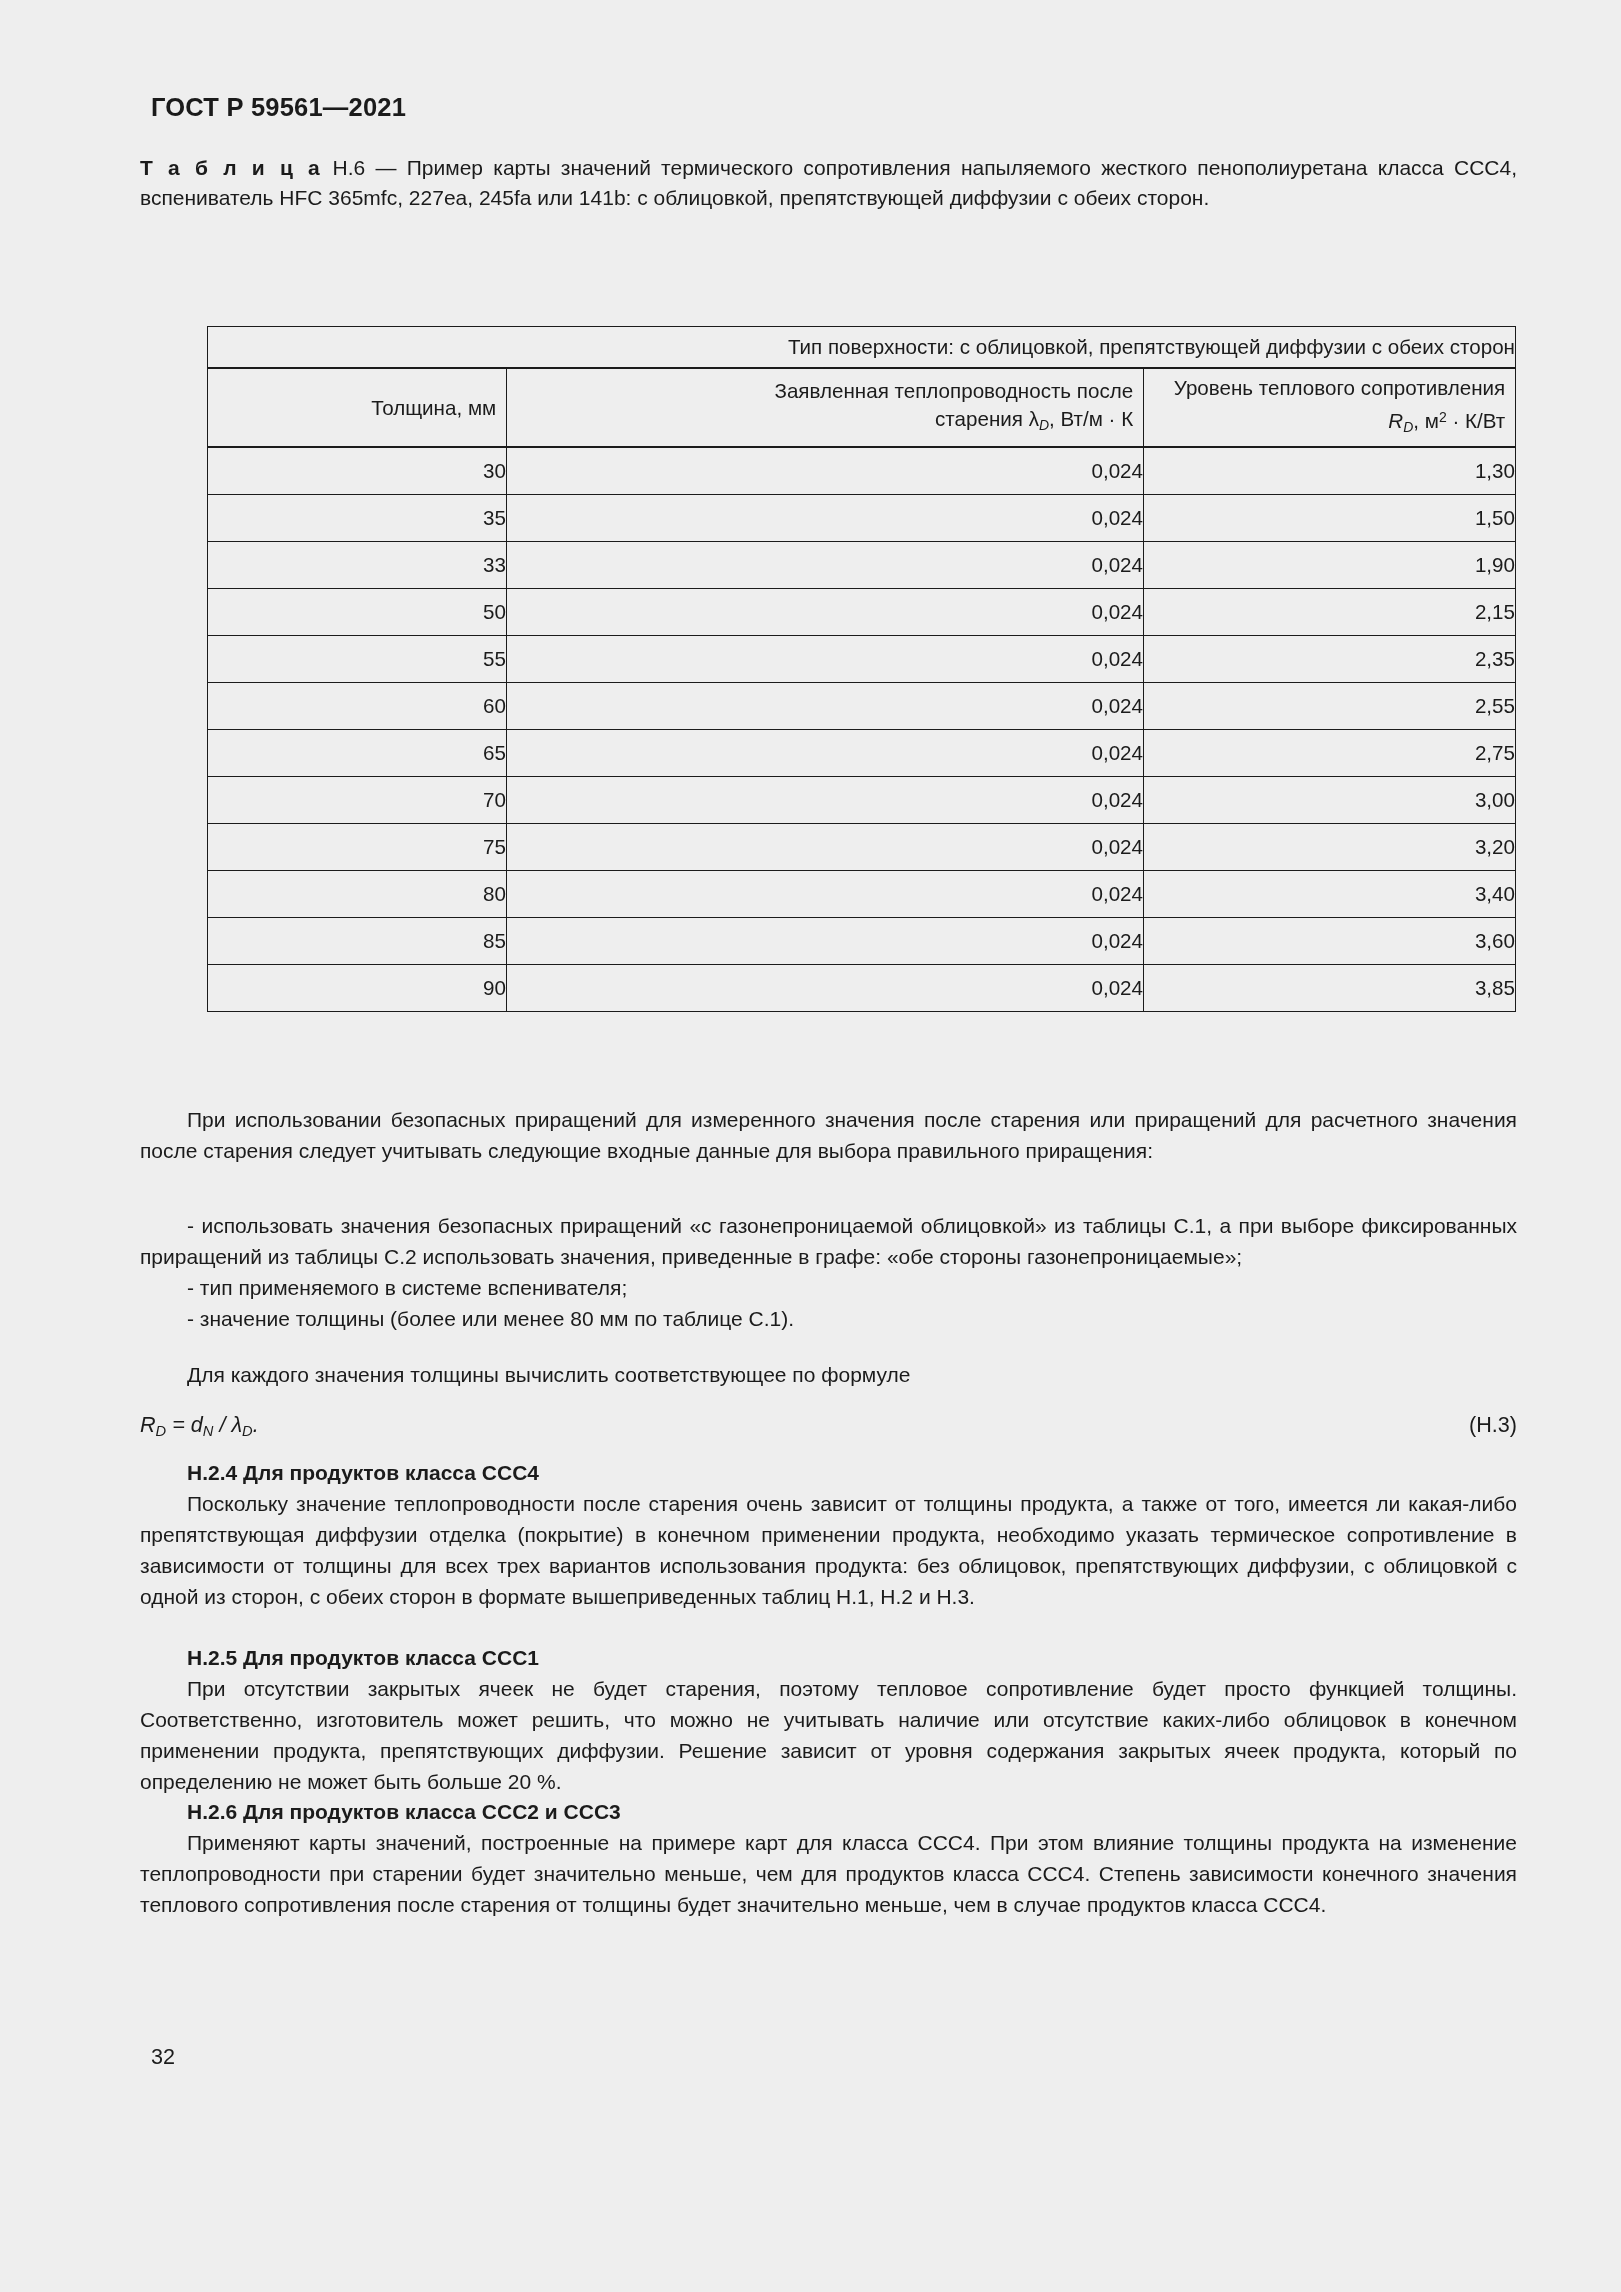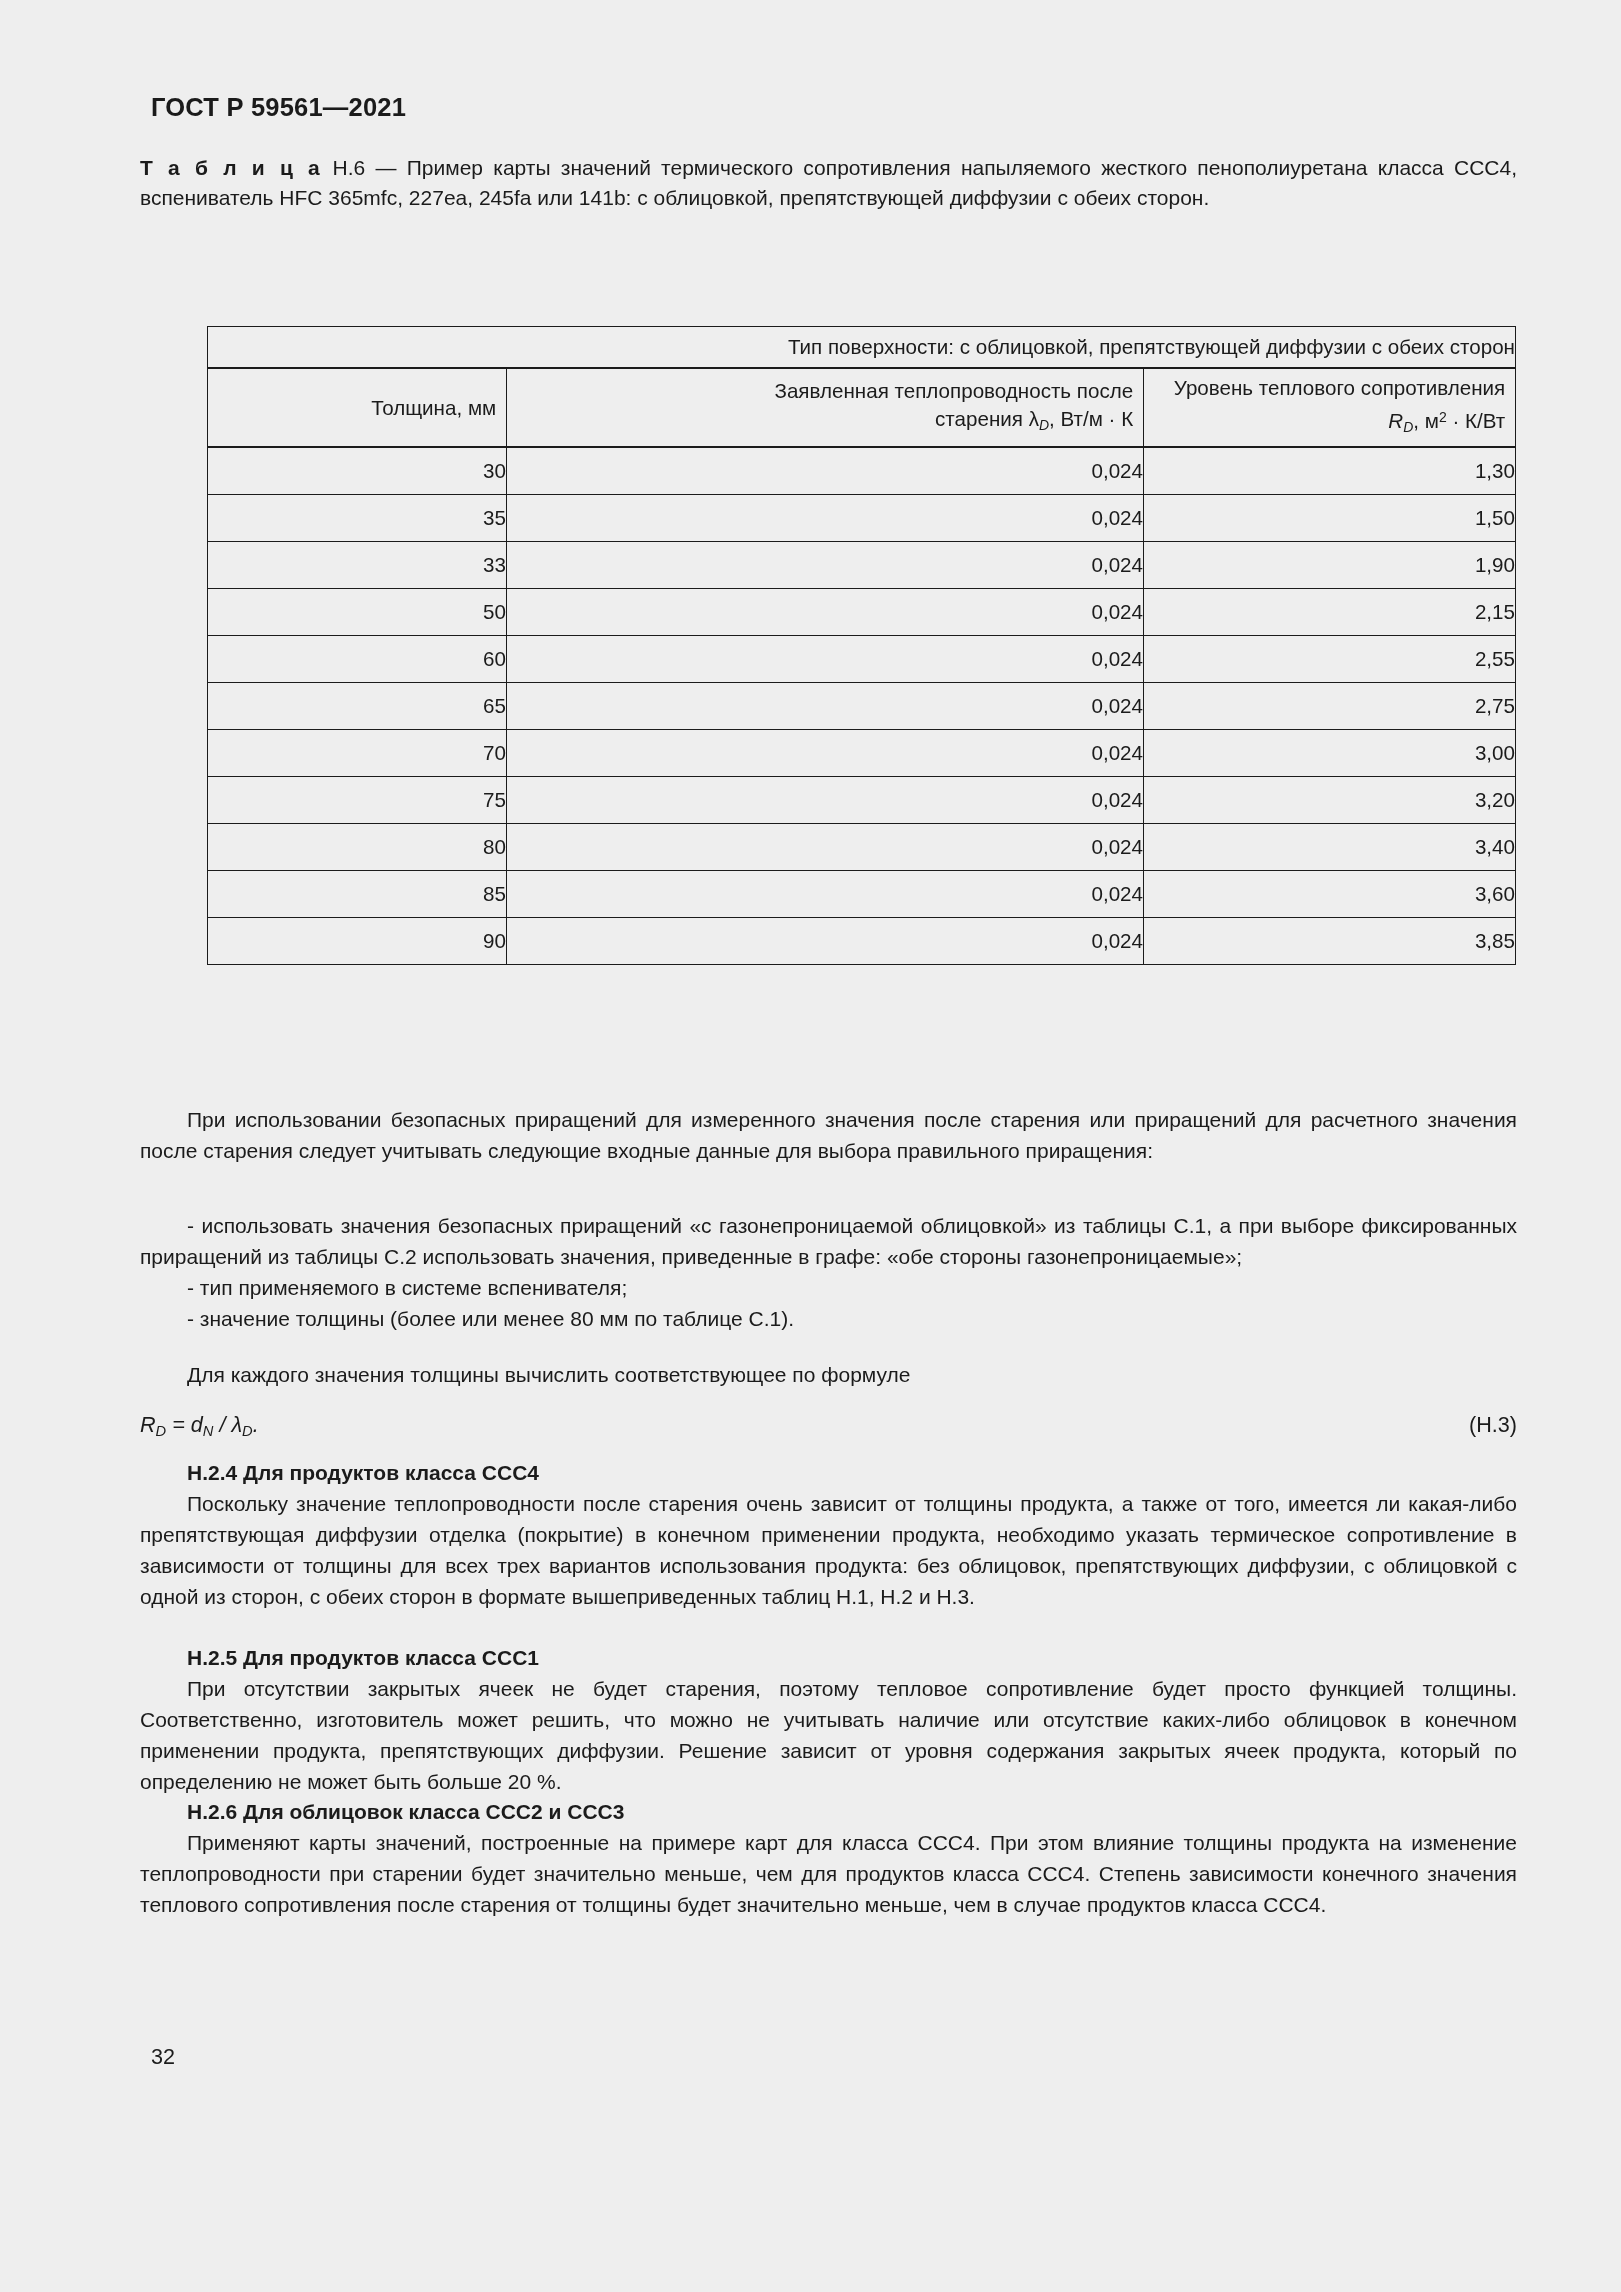--- a/index.html
+++ b/index.html
@@ -191,20 +191,25 @@
         <td>33</td>
         <td>0,024</td>
         <td>1,90</td>
       </tr>
       <tr>
         <td>50</td>
         <td>0,024</td>
         <td>2,15</td>
       </tr>
       <tr>
+        <td>55</td>
+        <td>0,024</td>
+        <td>2,35</td>
+      </tr>
+      <tr>
         <td>60</td>
         <td>0,024</td>
         <td>2,55</td>
       </tr>
       <tr>
         <td>65</td>
         <td>0,024</td>
         <td>2,75</td>
       </tr>
       <tr>
@@ -265,21 +270,21 @@
 
   <div class="body-block" style="top:1642px;">
     <p class="subhead">
       <span class="num">Н.2.5</span><span>Для продуктов класса CCC1</span>
     </p>
     <p class="ind">При отсутствии закрытых ячеек не будет старения, поэтому тепловое сопротивление будет просто функцией толщины. Соответственно, изготовитель может решить, что можно не учитывать наличие или отсутствие каких-либо облицовок в конечном применении продукта, препятствующих диффузии. Решение зависит от уровня содержания закрытых ячеек продукта, который по определению не может быть больше 20 %.</p>
   </div>
 
   <div class="body-block" style="top:1796px;">
     <p class="subhead">
-      <span class="num">Н.2.6</span><span>Для облицовок класса CCC2 и CCC3</span>
+      <span class="num">Н.2.6</span><span>Для продуктов класса CCC2 и CCC3</span>
     </p>
     <p class="ind">Применяют карты значений, построенные на примере карт для класса CCC4. При этом влияние толщины продукта на изменение теплопроводности при старении будет значительно меньше, чем для продуктов класса CCC4. Степень зависимости конечного значения теплового сопротивления после старения от толщины будет значительно меньше, чем в случае продуктов класса CCC4.</p>
   </div>
 
   <div class="folio">32</div>
 
 </div>
 
 
 </body></html>

